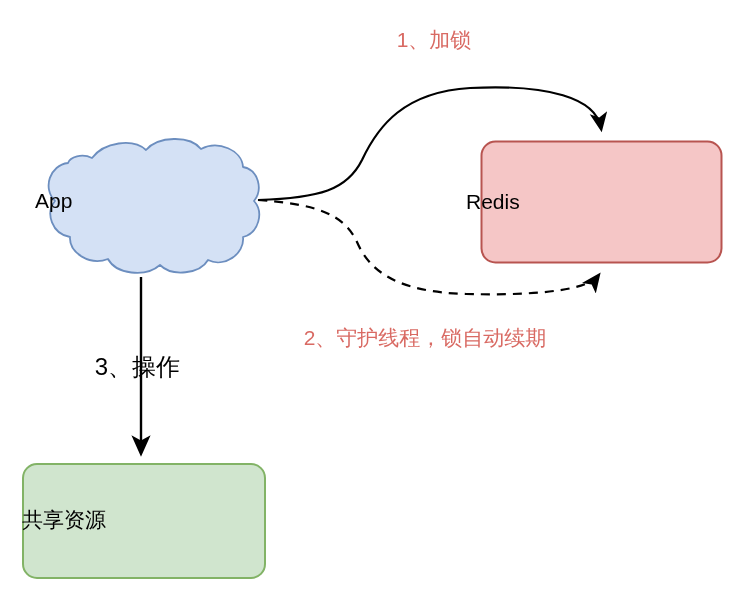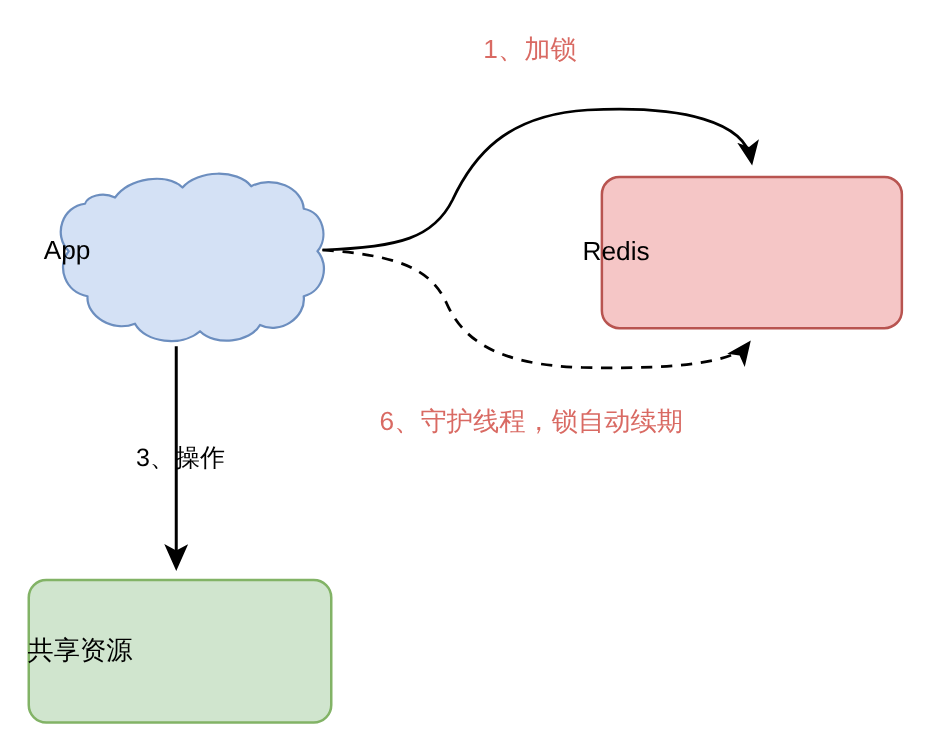--- a/index.html
+++ b/index.html
@@ -50,43 +50,42 @@
     width: 241px;
     font-size: 21px;
     line-height: 26px;
   }
   #resource-label {
     left: 22px;
     top: 506px;
     width: 243px;
     font-size: 21px;
     line-height: 28px;
-    font-family: Liberation Serif, serif;
   }
   #edge-label-1 {
-    left: 314px;
+    left: 324px;
     top: 26px;
     width: 220px;
     font-size: 21px;
     line-height: 28px;
     color: #d96a63;
   }
   #edge-label-2 {
     left: 225px;
     top: 324px;
     width: 400px;
     font-size: 21px;
     line-height: 28px;
     color: #d96a63;
   }
   #edge-label-3 {
     left: 40px;
     top: 353px;
     width: 140px;
-    font-size: 20px;
+    font-size: 24px;
     line-height: 28px;
     color: #000000;
     text-align: right;
   }
 </style>
 </head>
 <body>
 
 <div id="canvas">
 
@@ -147,17 +146,17 @@
   </svg>
 
   <div class="node-label" id="app-label">App</div>
 
   <div class="node-label" id="redis-label">Redis</div>
 
   <div class="node-label" id="resource-label">共享资源</div>
 
   <div class="edge-label" id="edge-label-1">1、加锁</div>
 
-  <div class="edge-label" id="edge-label-2">6、守护线程，锁自动续期</div>
+  <div class="edge-label" id="edge-label-2">2、守护线程，锁自动续期</div>
 
   <div class="edge-label" id="edge-label-3">3、操作</div>
 
 </div>
 
 </body></html>

